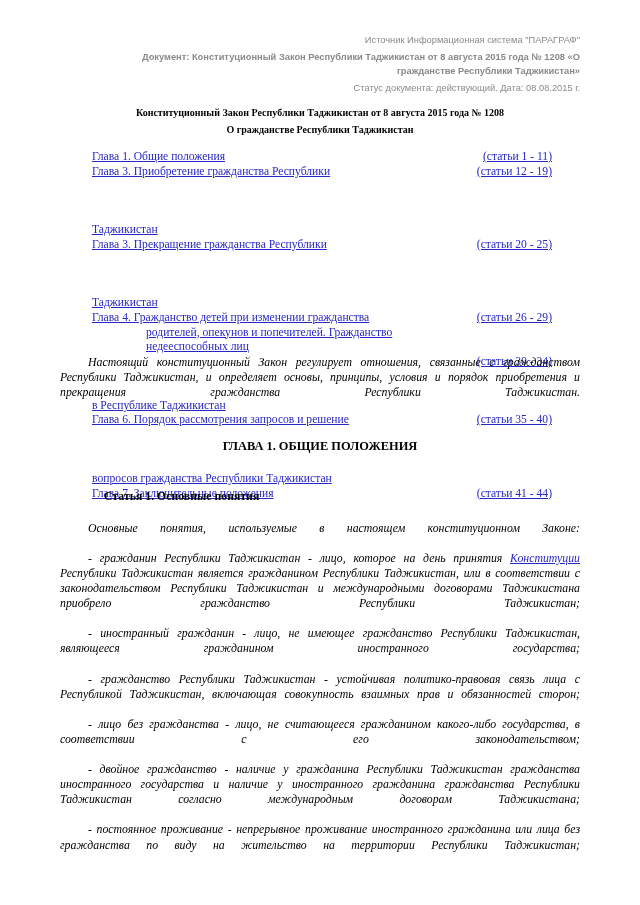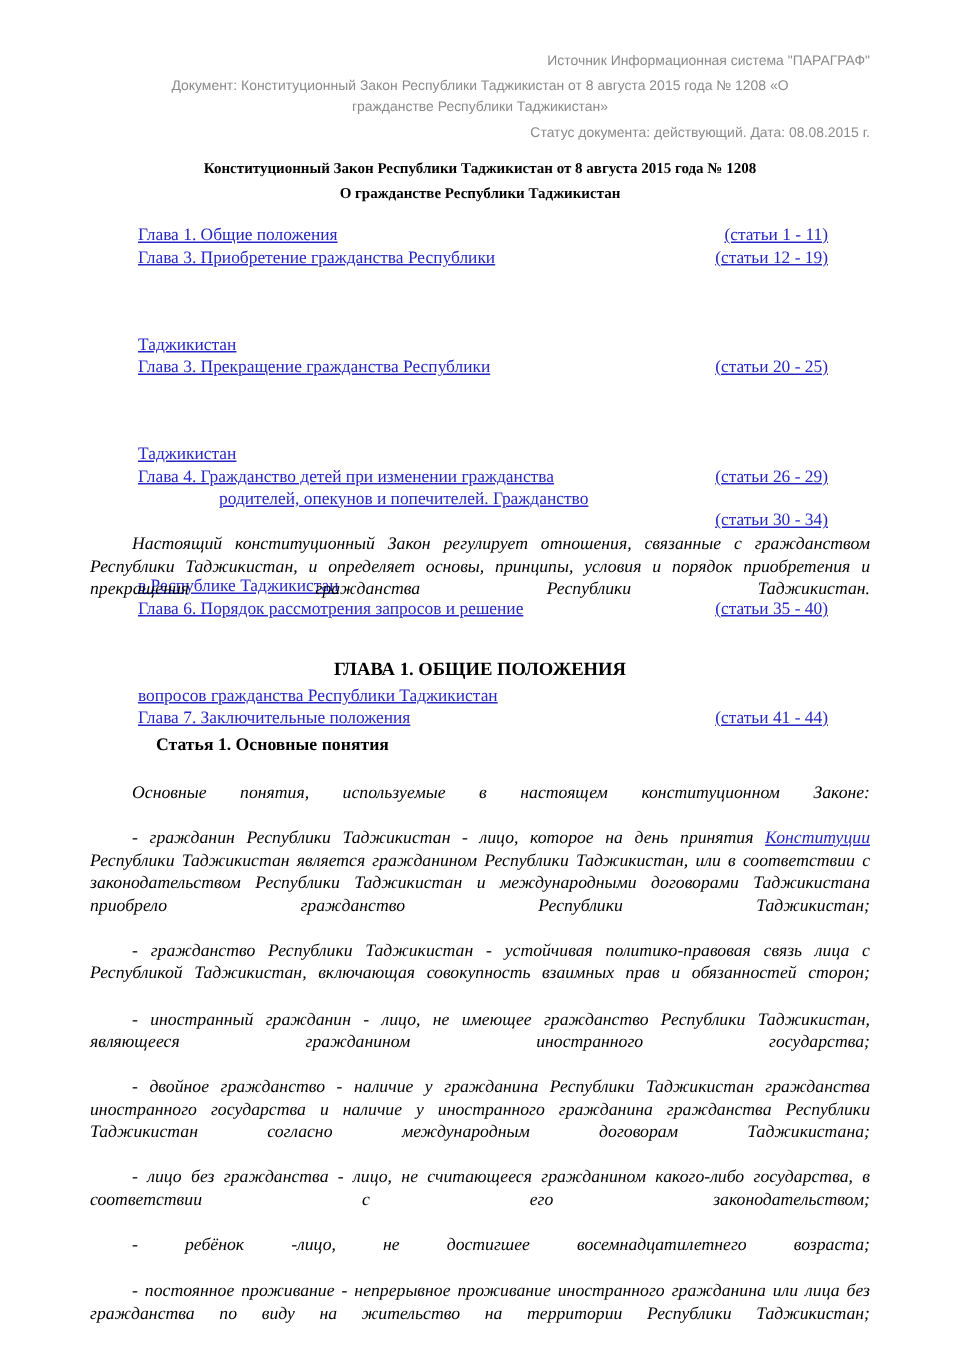--- a/index.html
+++ b/index.html
@@ -33,21 +33,22 @@
     font-family: "Liberation Sans", "DejaVu Sans", sans-serif;
     font-size: 9.3px;
     line-height: 14px;
     color: #8a8a8a;
     text-align: right;
   }
   .doc-header .hdr-line { display: block; }
   .doc-header .hdr-source { margin-bottom: 3px; }
   .doc-header .hdr-doc {
     display: block;
-    text-align: center;
+    text-align: right;
+    font-weight: bold;
   }
   .doc-header .hdr-status { margin-top: 3px; display: block; }
 
   
   .doc-title {
     position: absolute;
     top: 104px;
     left: 60px;
     width: 520px;
     text-align: center;
@@ -174,20 +175,21 @@
       </div>
       <div class="toc-right">
         <span class="lnk">(статьи 20 - 25)</span>
       </div>
     </div>
 
     <div class="toc-row">
       <div class="toc-left">
         <span class="lnk">Глава 4. Гражданство детей при изменении гражданства</span>
         <span class="lnk sub">родителей, опекунов и попечителей. Гражданство</span>
+        <span class="lnk sub">недееспособных лиц</span>
       </div>
       <div class="toc-right">
         <span class="lnk">(статьи 26 - 29)</span>
       </div>
     </div>
 
     <div class="toc-row">
       <div class="toc-left">
         <span class="lnk cont">в Республике Таджикистан</span>
       </div>
@@ -226,28 +228,27 @@
     <p class="chapter-head">ГЛАВА 1. ОБЩИЕ ПОЛОЖЕНИЯ</p>
 
     <div class="spacer-md"></div>
 
     <p class="article-head">Статья 1. Основные понятия</p>
 
     <p class="para">Основные понятия, используемые в настоящем конституционном Законе:</p>
 
     <p class="para"><span>- гражданин Республики Таджикистан - лицо, которое на день принятия </span><span class="lnk">Конституции</span><span> Республики Таджикистан является гражданином Республики Таджикистан, или в соответствии с законодательством Республики Таджикистан и международными договорами Таджикистана приобрело гражданство Республики Таджикистан;</span></p>
 
+    <p class="para">- иностранный гражданин - лицо, не имеющее гражданство Республики Таджикистан, являющееся гражданином иностранного государства;</p>
+
     <p class="para">- гражданство Республики Таджикистан - устойчивая политико-правовая связь лица с Республикой Таджикистан, включающая совокупность взаимных прав и обязанностей сторон;</p>
 
-    <p class="para">- иностранный гражданин - лицо, не имеющее гражданство Республики Таджикистан, являющееся гражданином иностранного государства;</p>
+    <p class="para">- лицо без гражданства - лицо, не считающееся гражданином какого-либо государства, в соответствии с его законодательством;</p>
 
     <p class="para">- двойное гражданство - наличие у гражданина Республики Таджикистан гражданства иностранного государства и наличие у иностранного гражданина гражданства Республики Таджикистан согласно международным договорам Таджикистана;</p>
 
-    <p class="para">- лицо без гражданства - лицо, не считающееся гражданином какого-либо государства, в соответствии с его законодательством;</p>
-
-    <p class="para">- ребёнок -лицо, не достигшее восемнадцатилетнего возраста;</p>
 
 
     <p class="para">- постоянное проживание - непрерывное проживание иностранного гражданина или лица без гражданства по виду на жительство на территории Республики Таджикистан;</p>
 
   </div>
 
 </div>
 
 </body></html>

